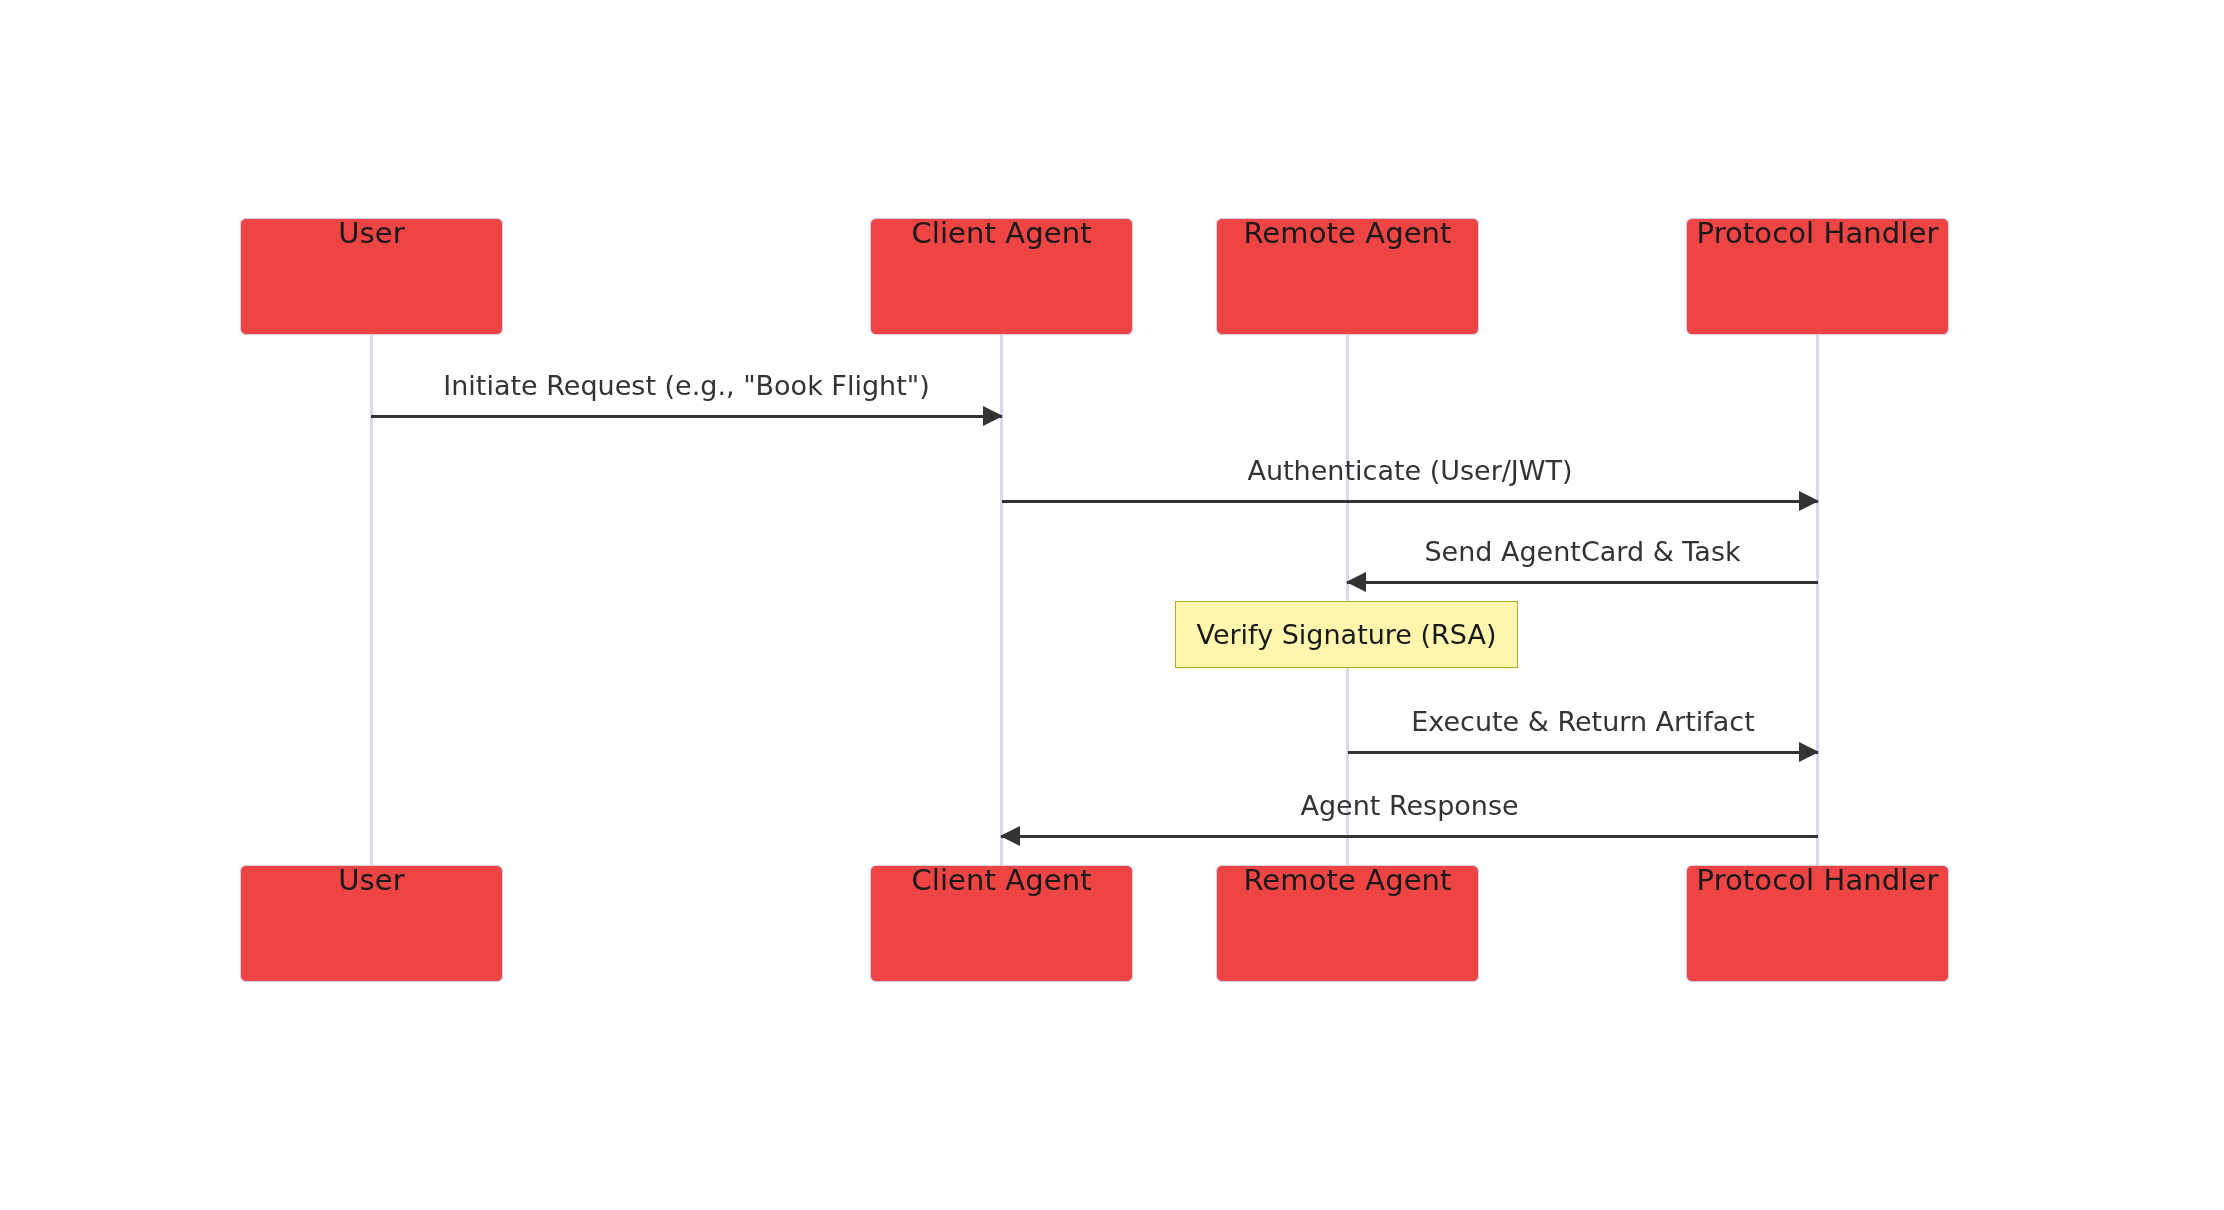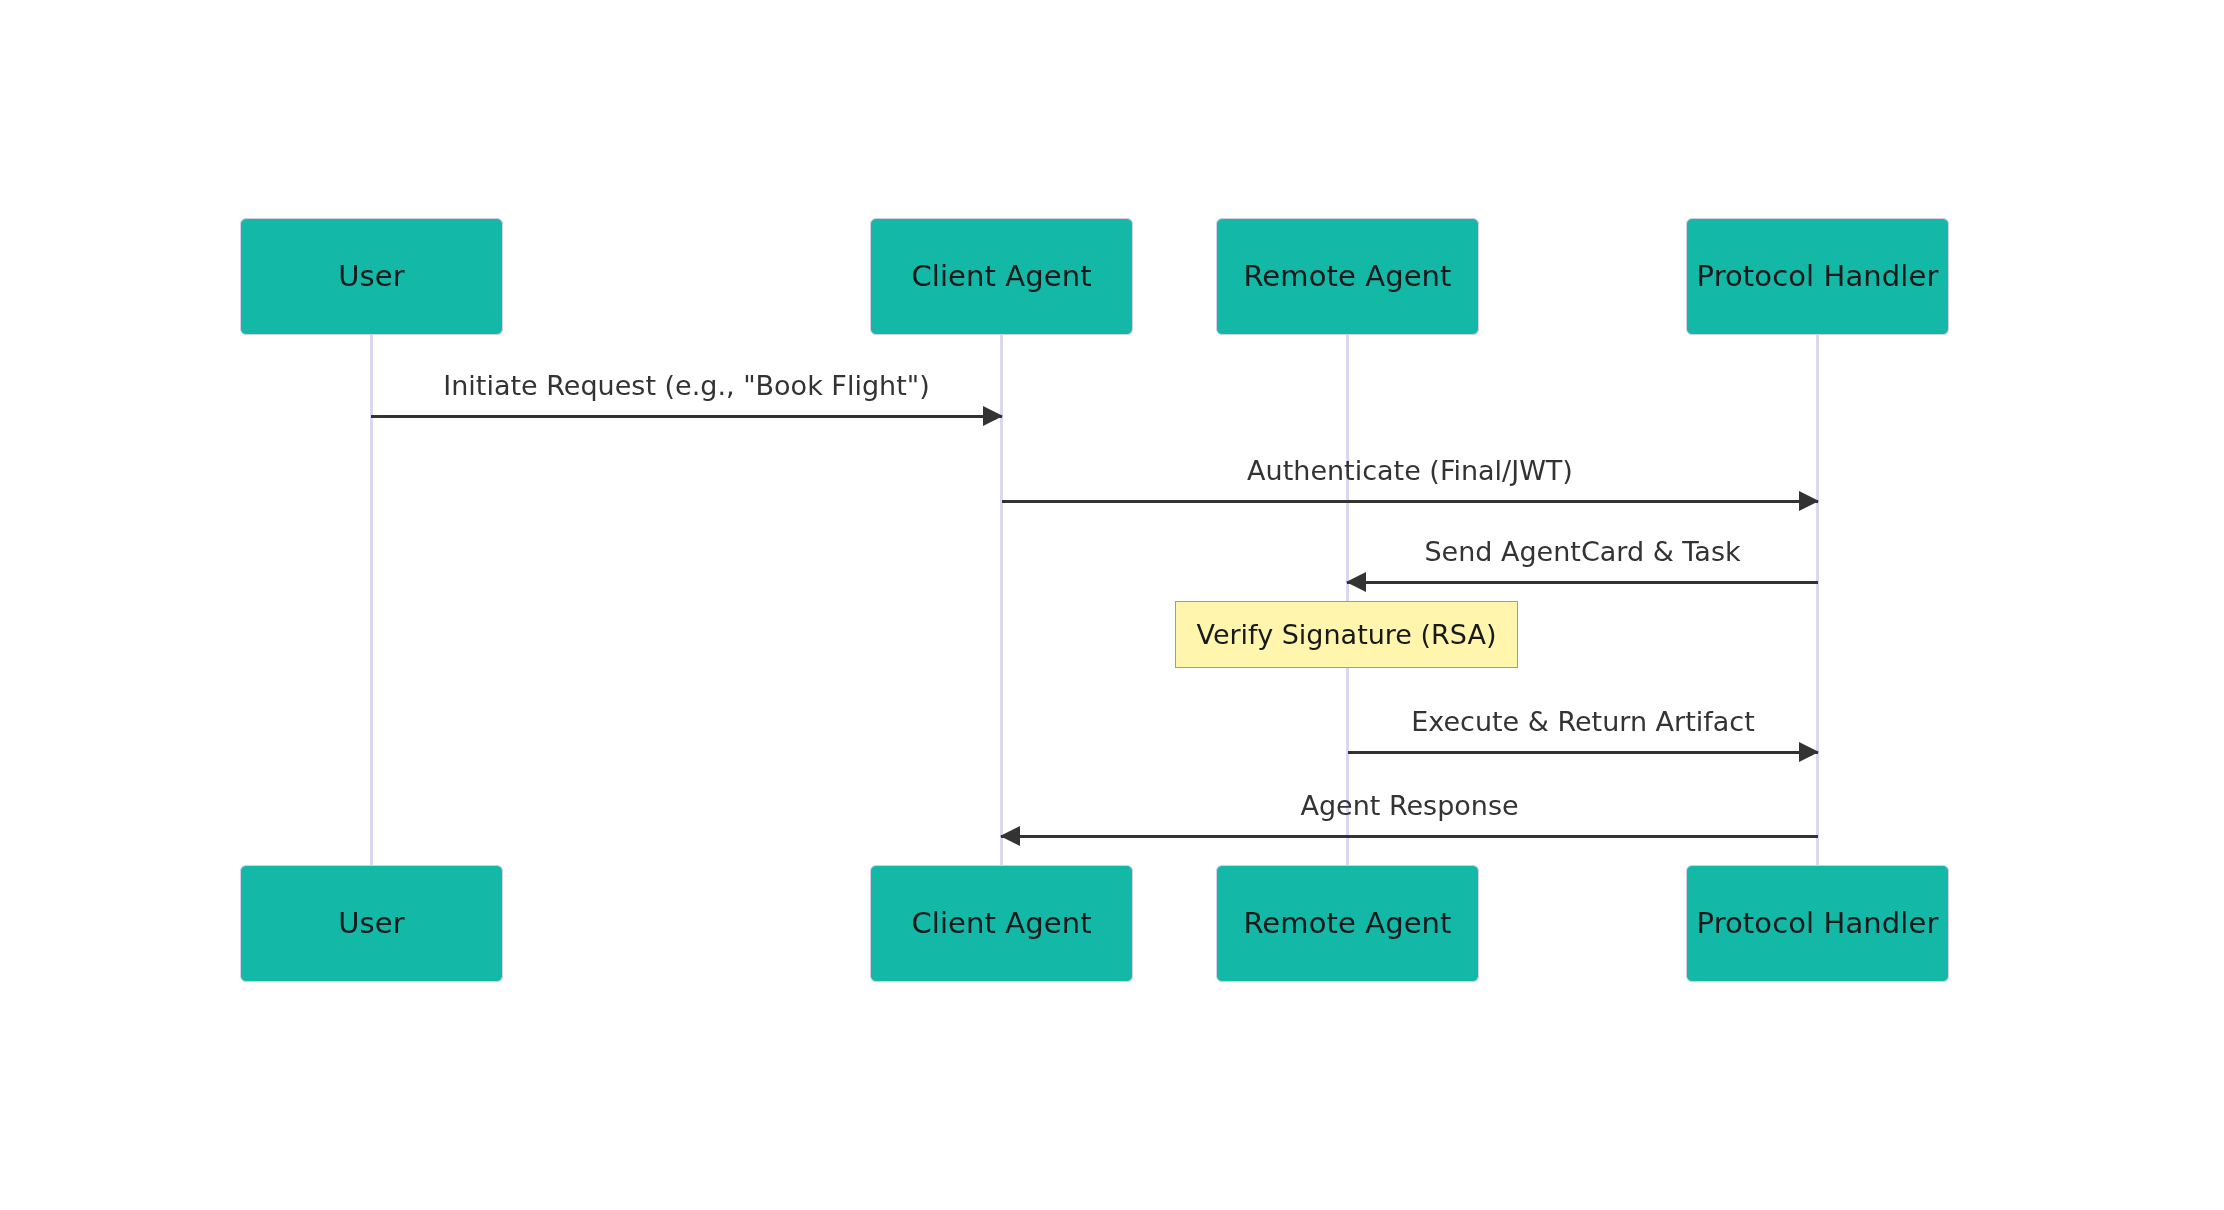--- a/index.html
+++ b/index.html
@@ -22,25 +22,24 @@
   
   .lifeline {
     position: absolute;
     width: 3px;
     background: #dcd7f0;
   }
   
   .actor-box {
     position: absolute;
     box-sizing: border-box;
-    background: #14b8a6;
+    background: #ef4444;
     border: 1.6px solid #d3cfe9;
     border-radius: 6px;
     display: flex;
-    align-items: center;
     justify-content: center;
   }
   .actor-label {
     font-size: 29px;
     color: #18191a;
     line-height: 1;
     letter-spacing: 0.1px;
     white-space: nowrap;
   }
   
@@ -141,21 +140,21 @@
     <span class="actor-label">Protocol Handler</span>
   </div>
 
   <div class="message" style="left:371px; top:415px; width:631px;">
     <div class="msg-label">Initiate Request (e.g., "Book Flight")</div>
     <div class="msg-line"></div>
     <div class="msg-arrow right"></div>
   </div>
 
   <div class="message" style="left:1002px; top:500px; width:816px;">
-    <div class="msg-label">Authenticate (Final/JWT)</div>
+    <div class="msg-label">Authenticate (User/JWT)</div>
     <div class="msg-line"></div>
     <div class="msg-arrow right"></div>
   </div>
 
   <div class="message" style="left:1347px; top:581px; width:471px;">
     <div class="msg-label">Send AgentCard &amp; Task</div>
     <div class="msg-line"></div>
     <div class="msg-arrow left"></div>
   </div>
 

